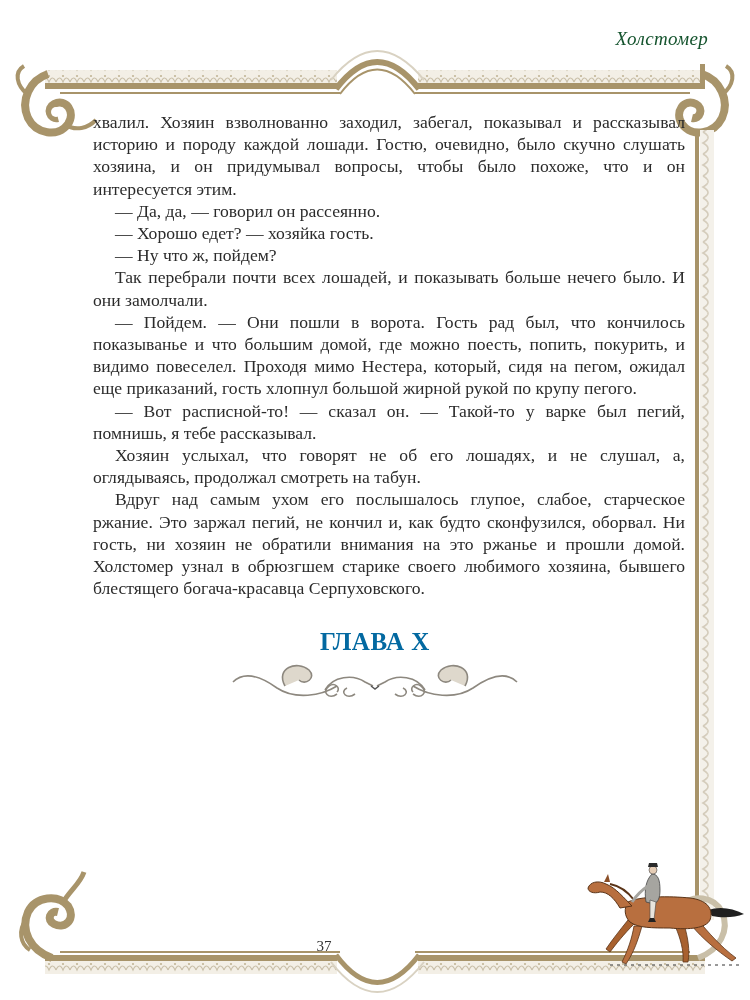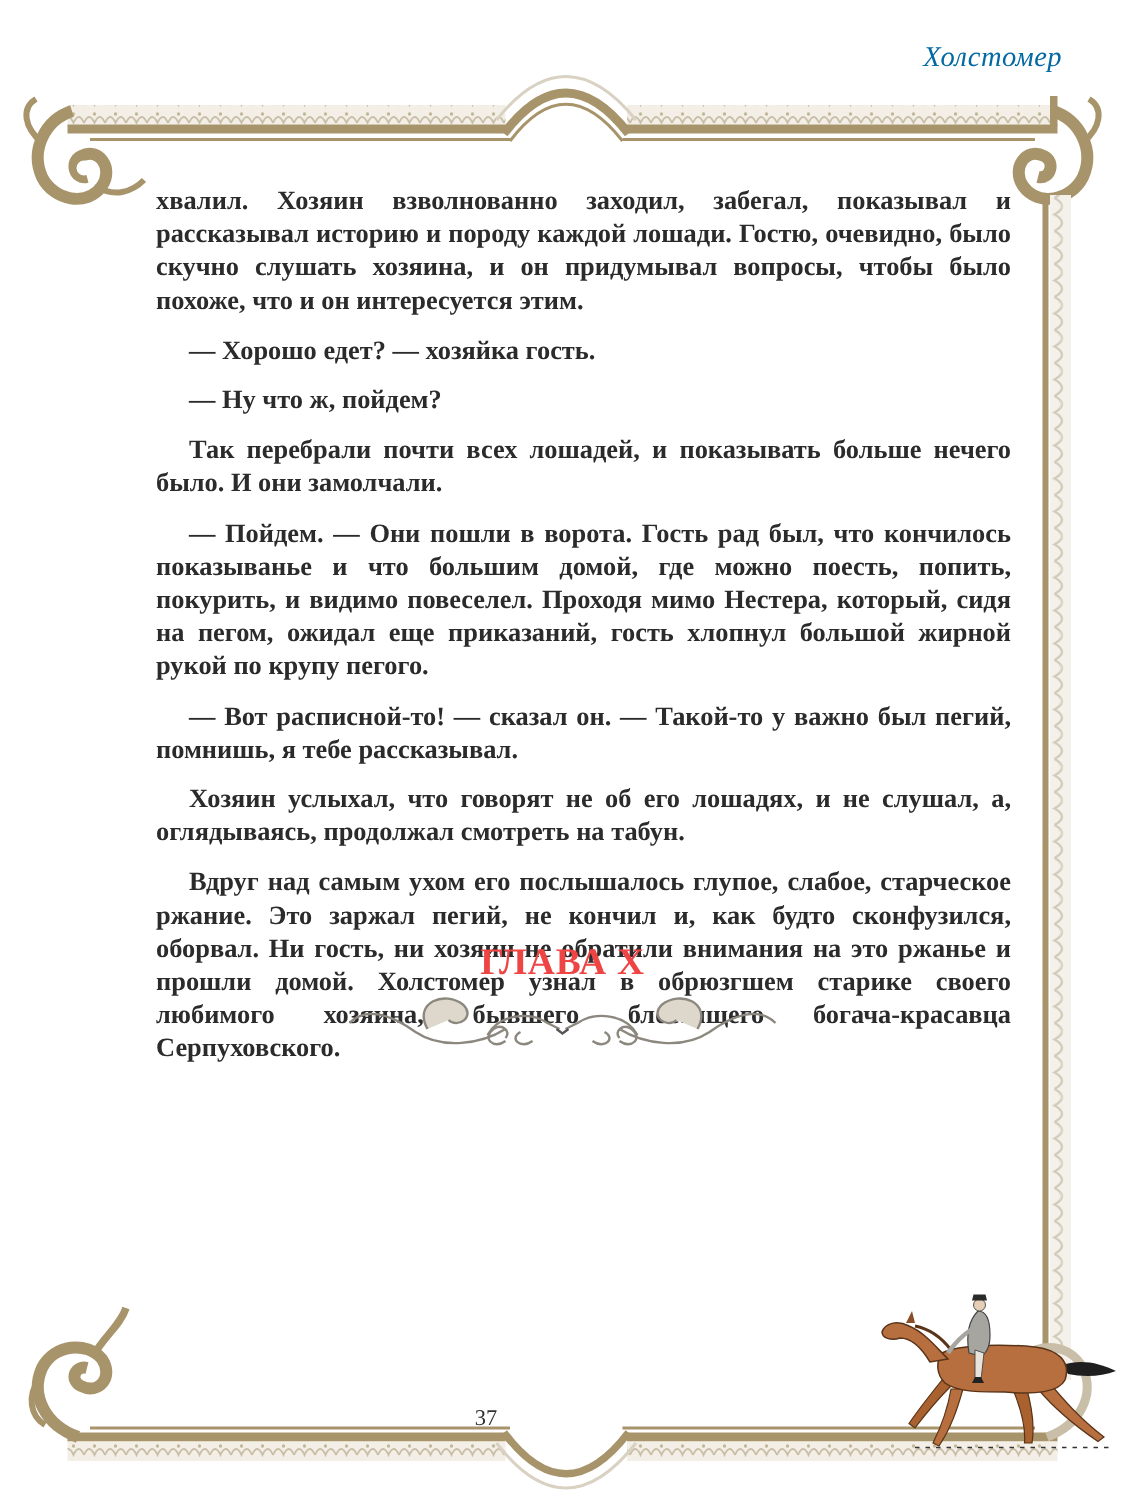--- a/index.html
+++ b/index.html
@@ -3,36 +3,36 @@
 <meta charset="utf-8">
 <style>
   html, body { margin: 0; padding: 0; }
   body {
     width: 750px; height: 1000px; background: #ffffff; position: relative; overflow: hidden;
     font-family: "Liberation Serif", "DejaVu Serif", serif; color: #2a2a2a;
   }
   .running-head {
     position: absolute; top: 28px; right: 42px;
     font-family: "Liberation Serif", serif; font-style: italic; font-size: 19px;
-    color: #0369a1; letter-spacing: 0.3px;
+    color: #14532d; letter-spacing: 0.3px;
   }
   svg.frame { position: absolute; left: 0; top: 0; width: 750px; height: 1000px; }
   .text-block {
     position: absolute; left: 93px; width: 592px;
     font-size: 17.6px; line-height: 22.2px; text-align: justify;
     color: #2b2b2b;
   }
-  .text-block p { margin: 11px; text-indent: 22px; font-weight: bold; }
+  .text-block p { margin: 0; text-indent: 22px; }
   .text-block p.noindent { text-indent: 0; }
   #block1 { top: 111px; }
   #block2 { top: 717px; }
   .chapter-title {
     position: absolute; top: 628px; left: 0; width: 750px; text-align: center;
     font-family: "Liberation Serif", serif; font-weight: bold; font-size: 25px;
-    color: #ef4444; letter-spacing: 0.5px;
+    color: #0369a1; letter-spacing: 0.5px;
   }
   svg.ornament { position: absolute; left: 225px; top: 656px; width: 300px; height: 48px; }
   .page-number {
     position: absolute; top: 938px; left: 0; width: 648px; text-align: center;
     font-size: 15px; color: #333;
   }
   svg.horse { position: absolute; left: 580px; top: 862px; width: 170px; height: 110px; }
 </style>
 </head>
 <body>
@@ -101,25 +101,26 @@
     <path d="M26 920 C18 930 20 944 30 950" fill="none" stroke="#a8946a" stroke-width="4"></path>
   </g>
 
   <g>
     <path d="M698 958 C720 950 730 930 722 912 C714 896 692 894 682 906" fill="none" stroke="#c9bfa8" stroke-width="6"></path>
   </g>
 </svg>
 
 <div class="text-block" id="block1">
   <p class="noindent">хвалил. Хозяин взволнованно заходил, забегал, показывал и рассказывал историю и породу каждой лошади. Гостю, очевидно, было скучно слушать хозяина, и он придумывал вопросы, чтобы было похоже, что и он интересуется этим.</p>
+  <p>— Да, да, — говорил он рассеянно.</p>
   <p>— Хорошо едет? — хозяйка гость.</p>
   <p>— Ну что ж, пойдем?</p>
   <p>Так перебрали почти всех лошадей, и показывать больше нечего было. И они замолчали.</p>
   <p>— Пойдем. — Они пошли в ворота. Гость рад был, что кончилось показыванье и что большим домой, где можно поесть, попить, покурить, и видимо повеселел. Проходя мимо Нестера, который, сидя на пегом, ожидал еще приказаний, гость хлопнул большой жирной рукой по крупу пегого.</p>
-  <p>— Вот расписной-то! — сказал он. — Такой-то у важно был пегий, помнишь, я тебе рассказывал.</p>
+  <p>— Вот расписной-то! — сказал он. — Такой-то у варке был пегий, помнишь, я тебе рассказывал.</p>
   <p>Хозяин услыхал, что говорят не об его лошадях, и не слушал, а, оглядываясь, продолжал смотреть на табун.</p>
   <p>Вдруг над самым ухом его послышалось глупое, слабое, старческое ржание. Это заржал пегий, не кончил и, как будто сконфузился, оборвал. Ни гость, ни хозяин не обратили внимания на это ржанье и прошли домой. Холстомер узнал в обрюзгшем старике своего любимого хозяина, бывшего блестящего богача-красавца Серпуховского.</p>
 </div>
 
 <div class="chapter-title">ГЛАВА X</div>
 
 <svg class="ornament" viewBox="0 0 300 48">
   <g fill="none" stroke="#8d887f" stroke-width="1.6">
 
     <path d="M8 26 C20 14 38 22 52 32 C70 44 96 40 112 30"></path>

